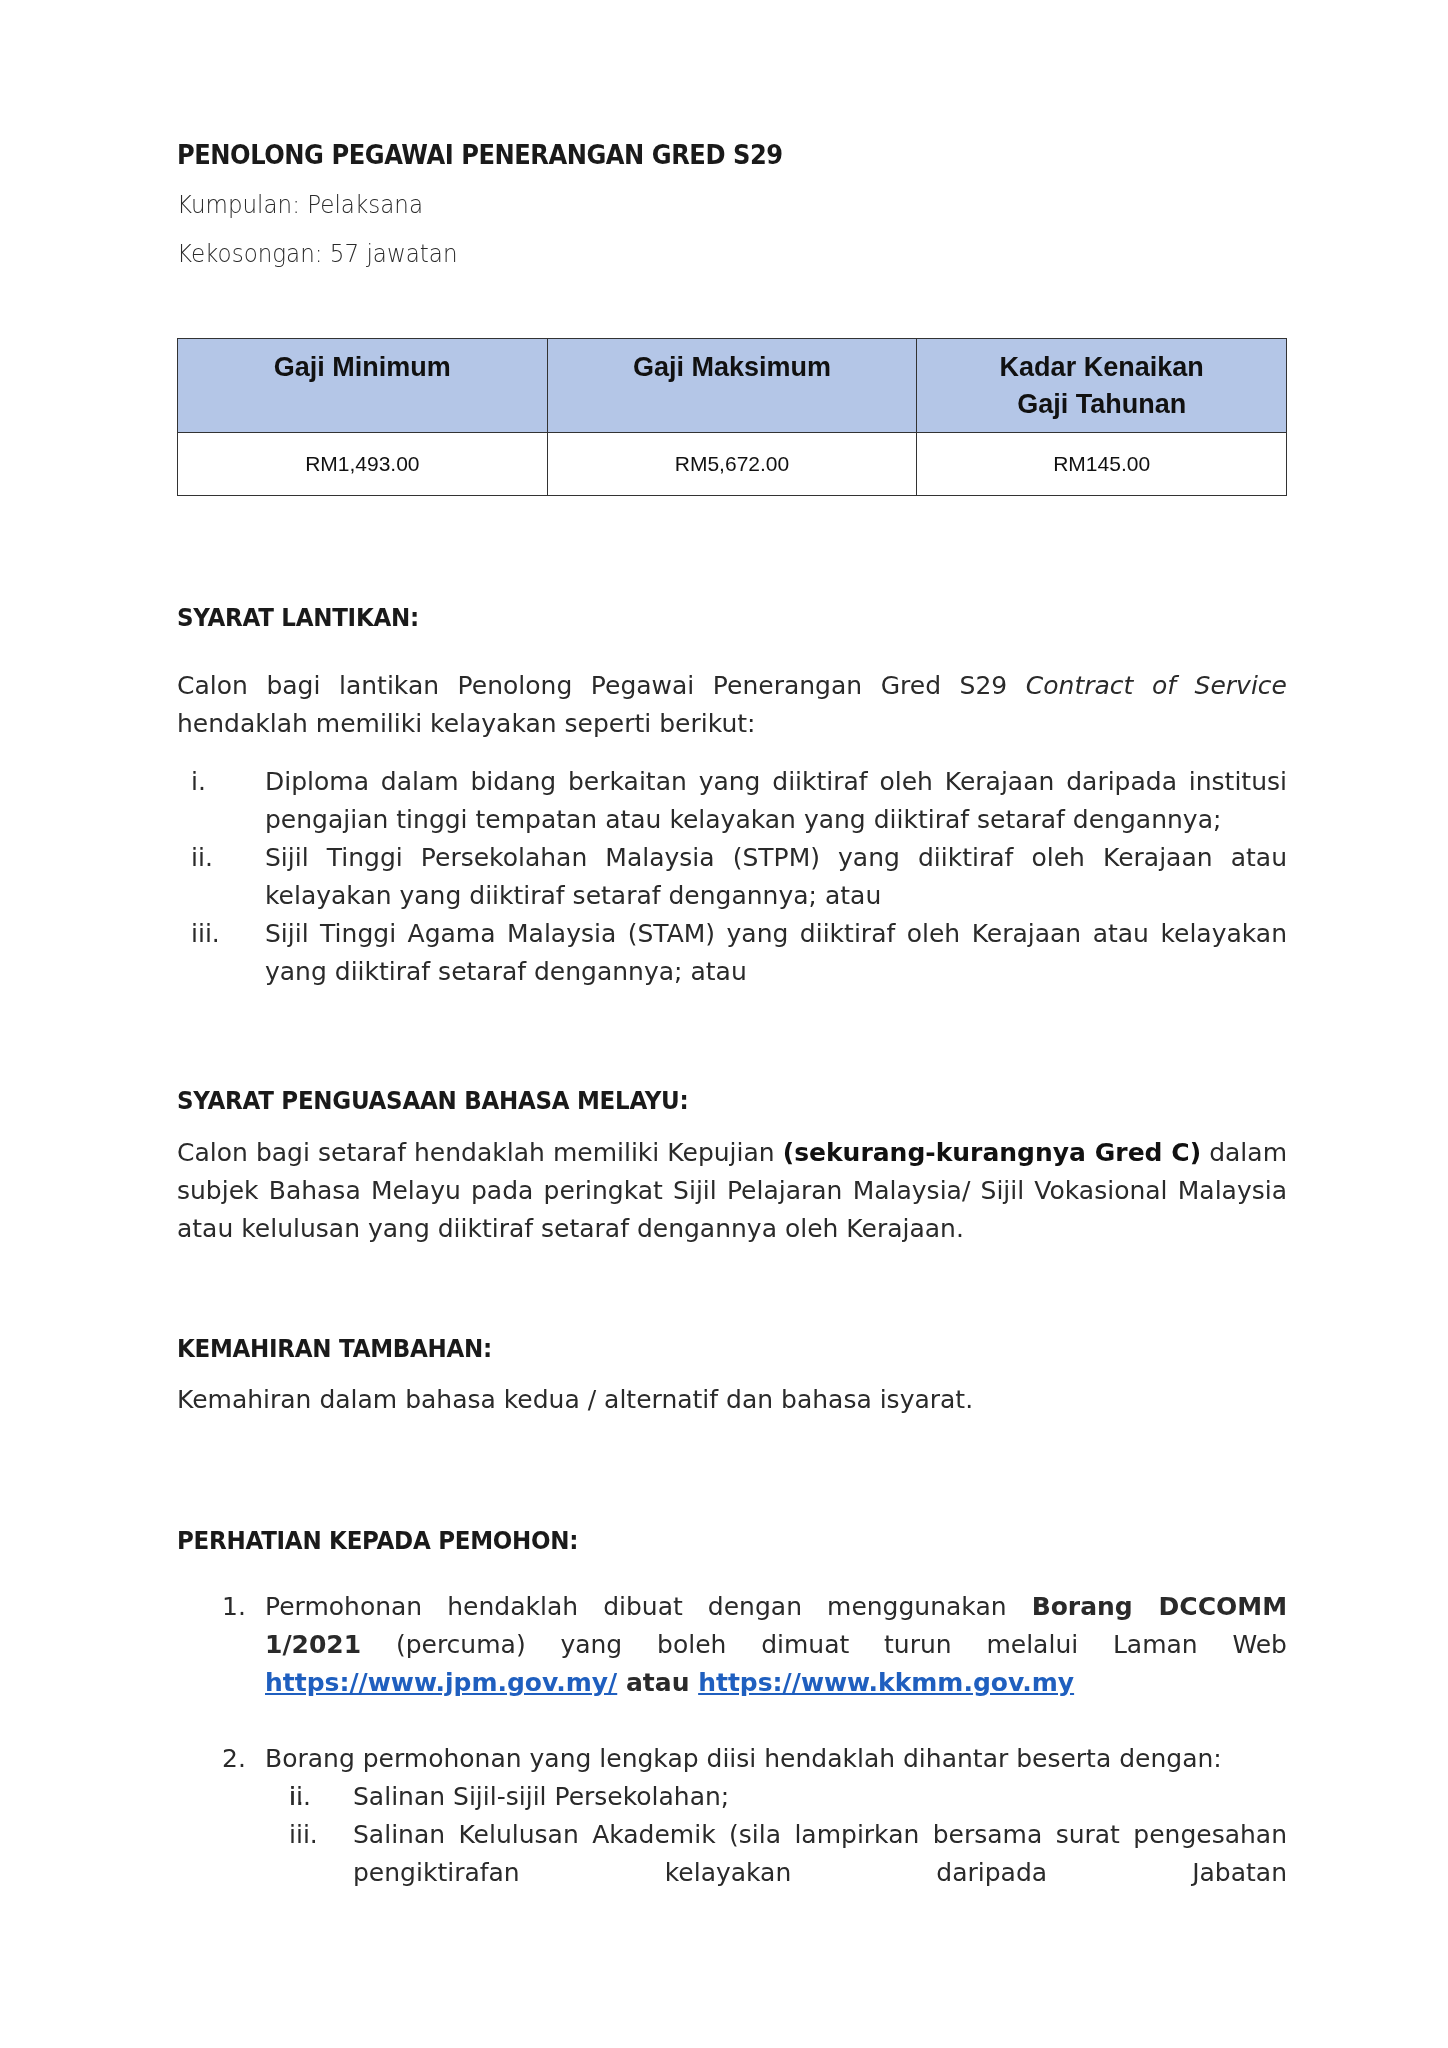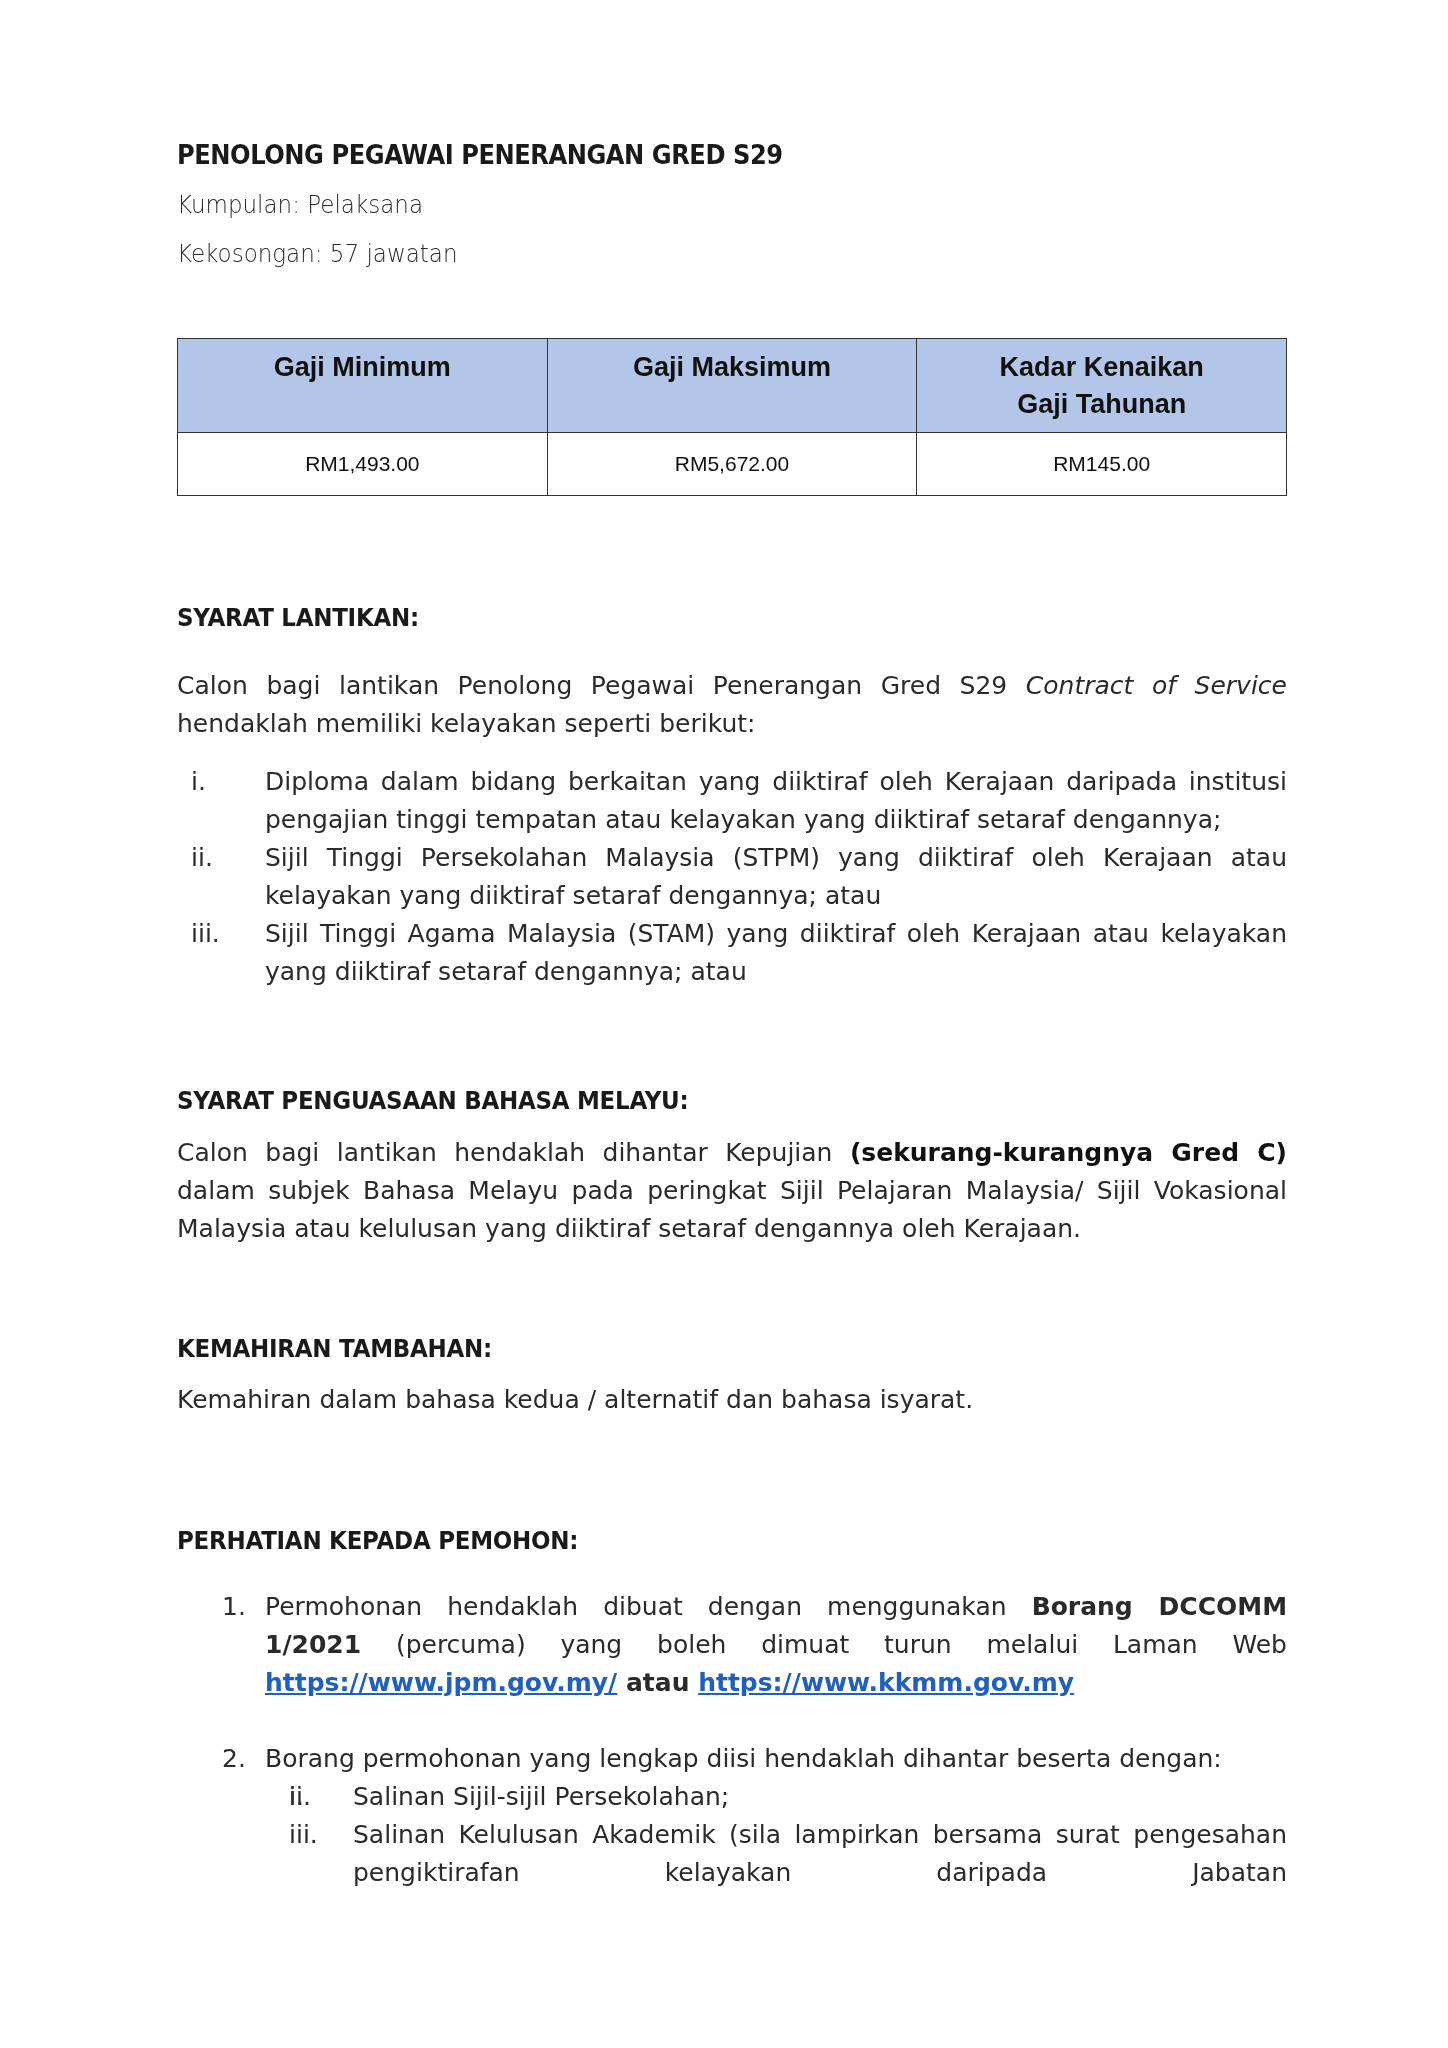--- a/index.html
+++ b/index.html
@@ -90,21 +90,21 @@
     <span>Calon bagi lantikan Penolong Pegawai Penerangan Gred S29 </span><span class="it">Contract of Service</span><span> hendaklah memiliki kelayakan seperti berikut:</span>
   </p>
   <ul class="rlist" style="top:763px;">
     <li><span class="num">i.</span><span>Diploma dalam bidang berkaitan yang diiktiraf oleh Kerajaan daripada institusi pengajian tinggi tempatan atau kelayakan yang diiktiraf setaraf dengannya;</span></li>
     <li><span class="num">ii.</span><span>Sijil Tinggi Persekolahan Malaysia (STPM) yang diiktiraf oleh Kerajaan atau kelayakan yang diiktiraf setaraf dengannya; atau</span></li>
     <li><span class="num">iii.</span><span>Sijil Tinggi Agama Malaysia (STAM) yang diiktiraf oleh Kerajaan atau kelayakan yang diiktiraf setaraf dengannya; atau</span></li>
   </ul>
 
   <h2 class="section-h" style="top:1086px;">SYARAT PENGUASAAN BAHASA MELAYU:</h2>
   <p class="para" style="top:1134px;">
-    <span>Calon bagi lantikan hendaklah dihantar Kepujian </span><b>(sekurang-kurangnya Gred C)</b><span> dalam subjek Bahasa Melayu pada peringkat Sijil Pelajaran Malaysia/ Sijil Vokasional Malaysia atau kelulusan yang diiktiraf setaraf dengannya oleh Kerajaan.</span>
+    <span>Calon bagi setaraf hendaklah memiliki Kepujian </span><b>(sekurang-kurangnya Gred C)</b><span> dalam subjek Bahasa Melayu pada peringkat Sijil Pelajaran Malaysia/ Sijil Vokasional Malaysia atau kelulusan yang diiktiraf setaraf dengannya oleh Kerajaan.</span>
   </p>
 
   <h2 class="section-h" style="top:1334px;">KEMAHIRAN TAMBAHAN:</h2>
   <p class="para" style="top:1381px;">Kemahiran dalam bahasa kedua / alternatif dan bahasa isyarat.</p>
 
   <h2 class="section-h" style="top:1526px;">PERHATIAN KEPADA PEMOHON:</h2>
   <ol class="nlist" style="top:1588px;">
     <li>
       <span class="num">1.</span><span>Permohonan hendaklah dibuat dengan menggunakan </span><b>Borang DCCOMM 1/2021</b><span> (percuma) yang boleh dimuat turun melalui Laman Web </span><a href="#">https://www.jpm.gov.my/</a><b> atau </b><a href="#">https://www.kkmm.gov.my</a>
     </li>

